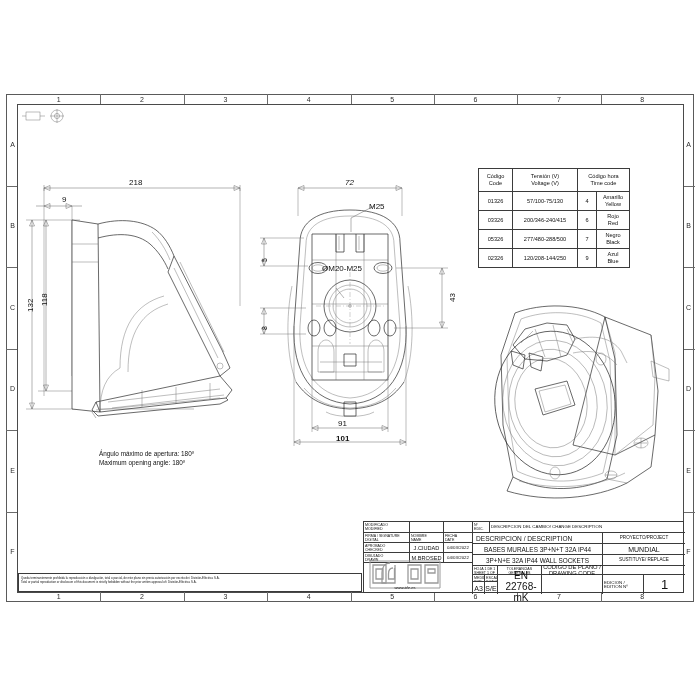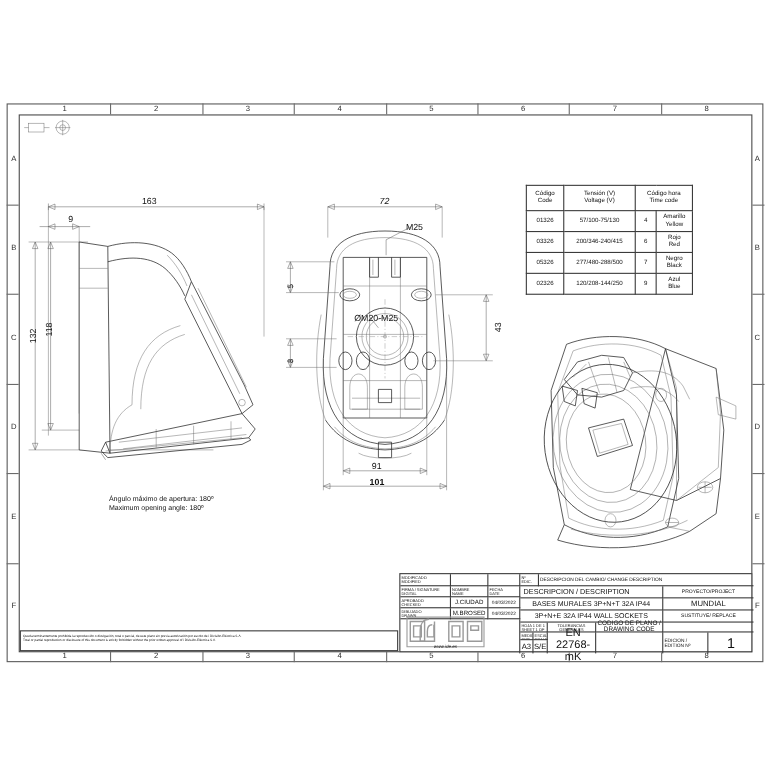--- a/index.html
+++ b/index.html
@@ -163,21 +163,21 @@
     <path class="ln-t" d="M104 196 C 104 156 118 136 144 128"></path>
     <path class="ln-t" d="M76 236 C 76 214 82 200 96 192"></path>
 
     <path class="ln" d="M72 226 L68 234 L74 240 L196 228 L204 224 L202 222"></path>
     <path class="ln-t" d="M72 234 L196 222"></path>
     <circle cx="196" cy="190" r="3" class="ln-t"></circle>
 
     <path class="ln-d" d="M68 236 l4 6"></path>
   </svg>
 
-  <div class="dim" style="left:129px;top:178px;">163</div>
+  <div class="dim" style="left:129px;top:178px;">218</div>
   <div class="dim" style="left:62px;top:195px;">9</div>
   <div class="dim v" style="left:26px;top:312px;">132</div>
   <div class="dim v" style="left:40px;top:306px;">118</div>
 
   <div class="note" style="left:99px;top:450px;">Ángulo máximo de apertura: 180º</div>
   <div class="note" style="left:99px;top:459px;">Maximum opening angle: 180º</div>
 
   <svg style="position:absolute;left:256px;top:176px;" width="210" height="270">
 
     <path class="ln-d" d="M42 12 H146"></path>
@@ -236,21 +236,21 @@
     <path class="ln-d" d="M56 252 l6 -2.5 v5 z M132 252 l-6 -2.5 v5 z" fill="#555"></path>
     <path class="ln-t" d="M56 204 V256 M132 204 V256"></path>
 
     <path class="ln-d" d="M38 266 H150"></path>
     <path class="ln-d" d="M38 266 l6 -2.5 v5 z M150 266 l-6 -2.5 v5 z" fill="#555"></path>
     <path class="ln-t" d="M38 150 V270 M150 150 V270"></path>
   </svg>
 
   <div class="dim" style="left:345px;top:178px;font-style:italic;">72</div>
   <div class="dim" style="left:369px;top:202px;">M25</div>
-  <div class="dim" style="left:322px;top:264px;margin-top:21px;">ØM20-M25</div>
+  <div class="dim" style="left:322px;top:264px;">ØM20-M25</div>
   <div class="dim v" style="left:448px;top:302px;">43</div>
   <div class="dim v" style="left:261px;top:262px;font-size:7px;">5</div>
   <div class="dim v" style="left:261px;top:330px;font-size:7px;">8</div>
   <div class="dim" style="left:338px;top:419px;text-align:center;">91</div>
   <div class="dim" style="left:336px;top:434px;font-weight:bold;">101</div>
 
   <svg style="position:absolute;left:455px;top:295px;" width="230" height="205">
 
     <path class="ln" d="M150 22 L196 40 L203 96 L200 140 L160 160 L118 150 Z"></path>
     <path class="ln-t" d="M196 40 L200 80 L198 130 L160 160"></path>

